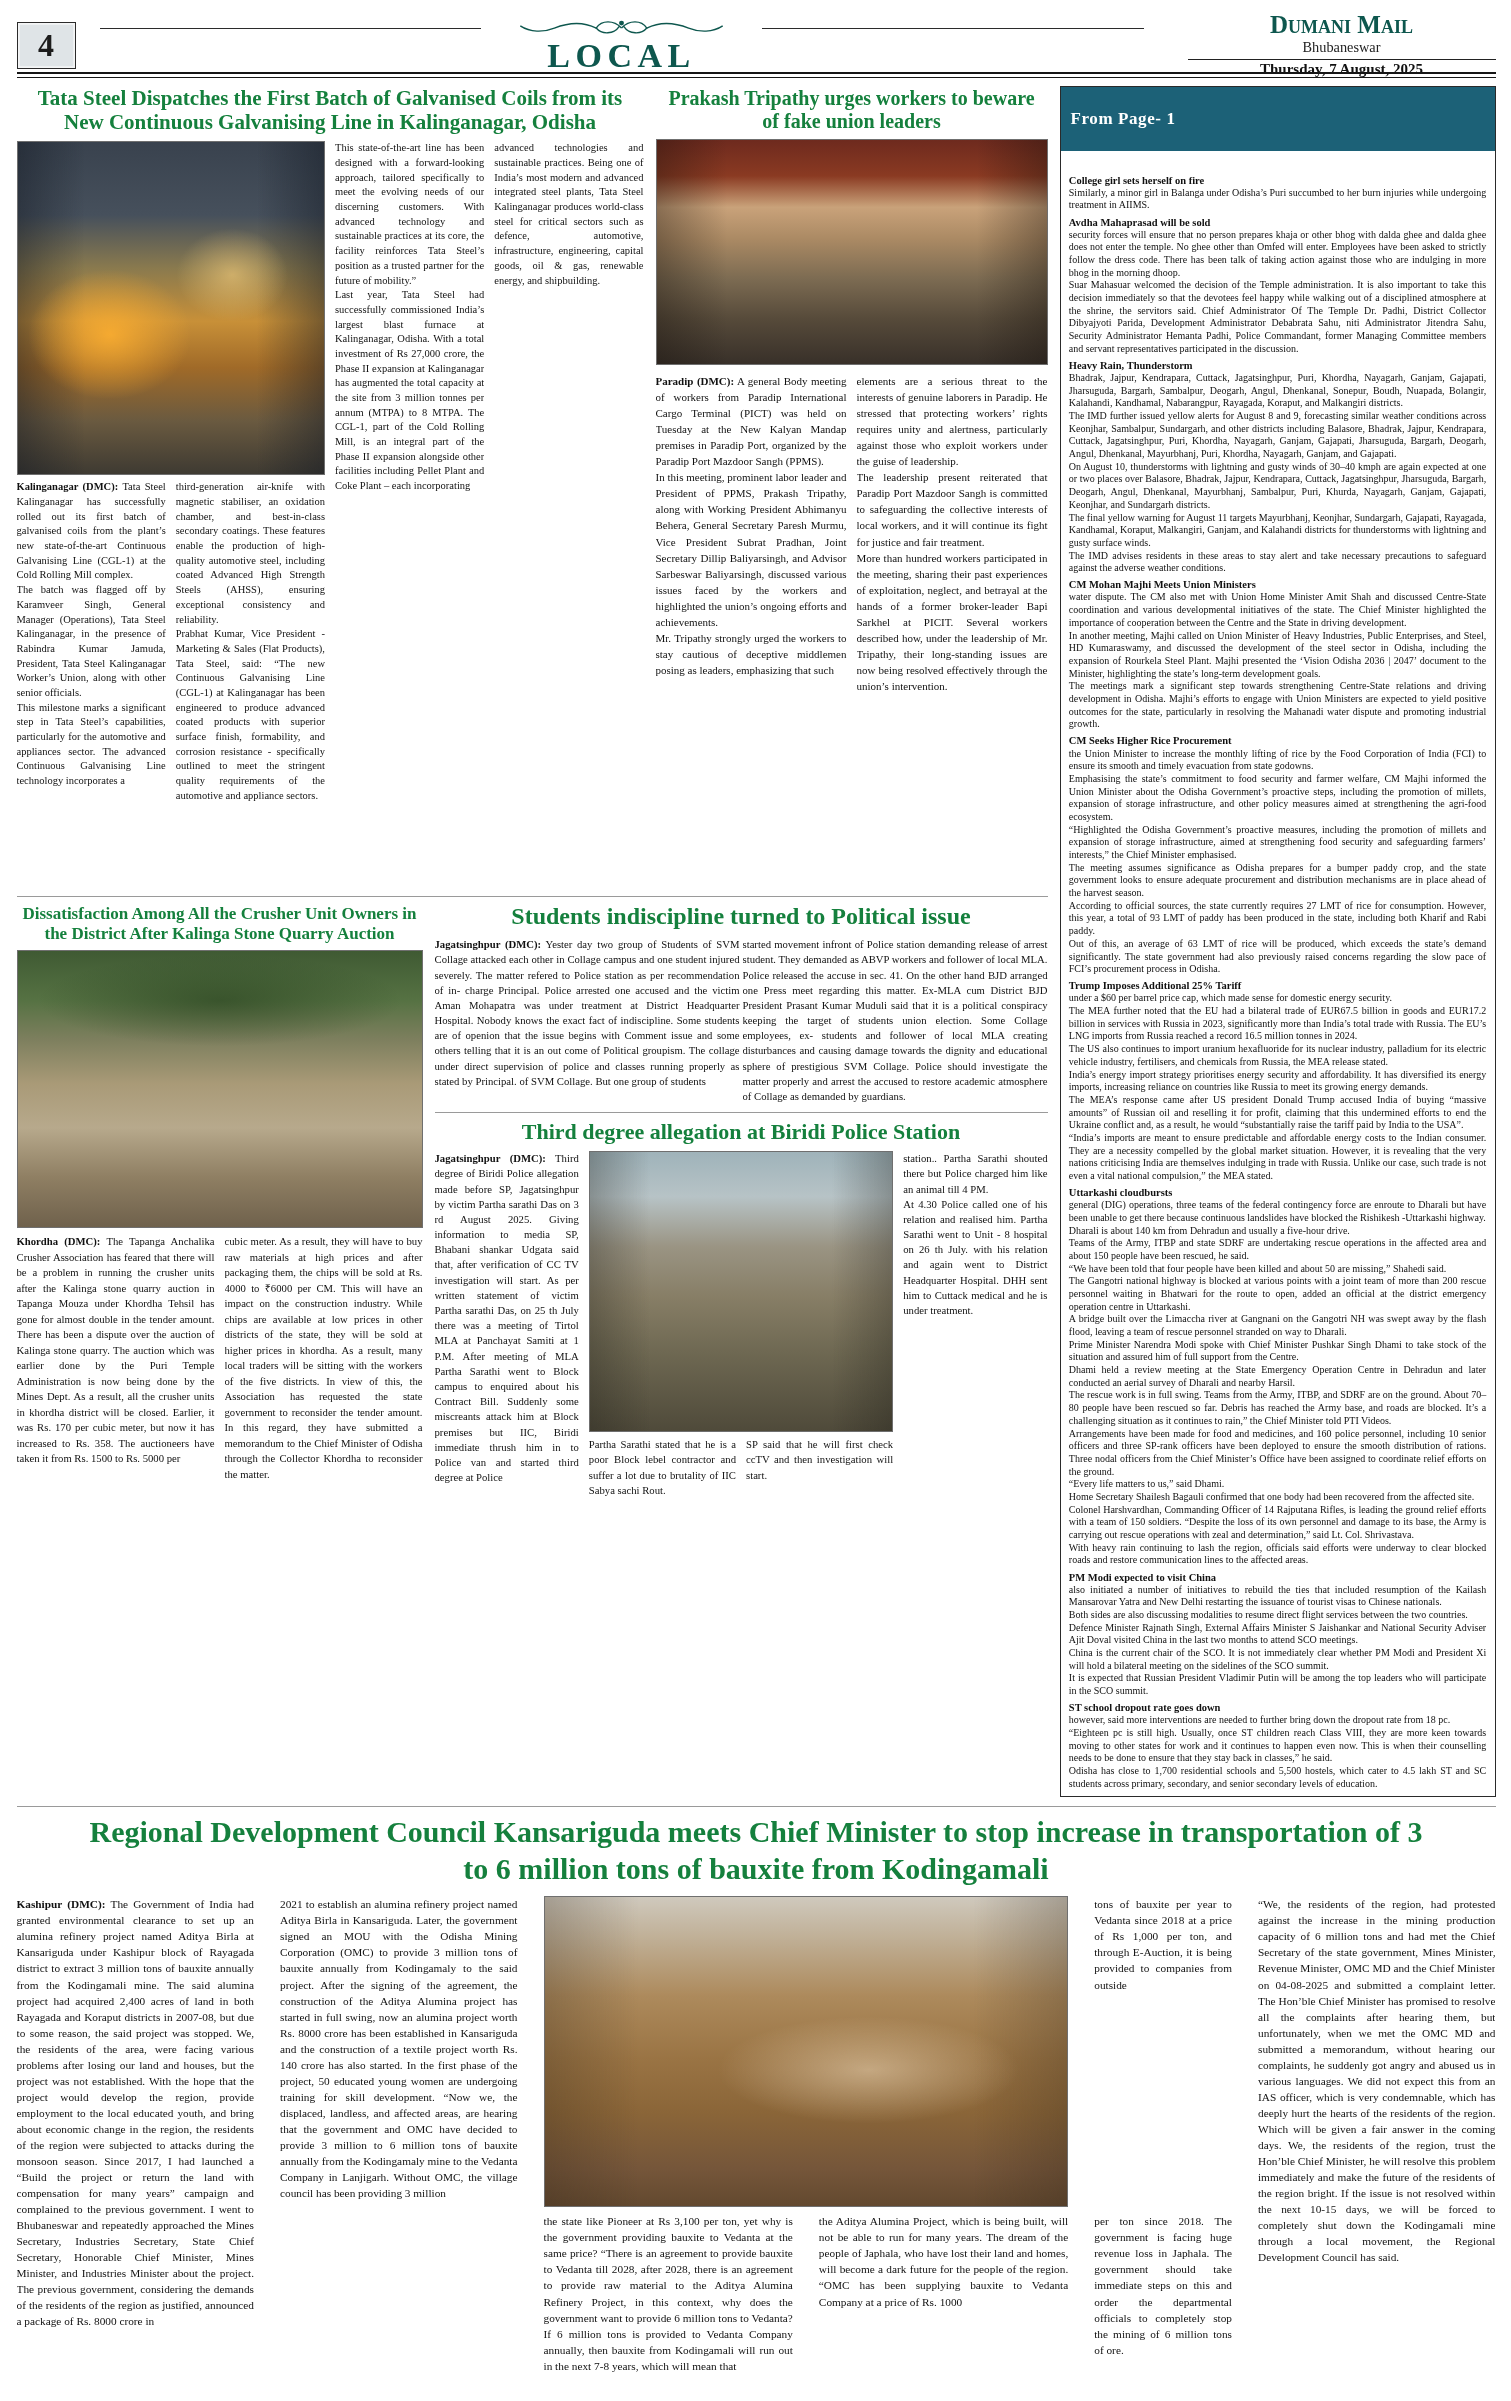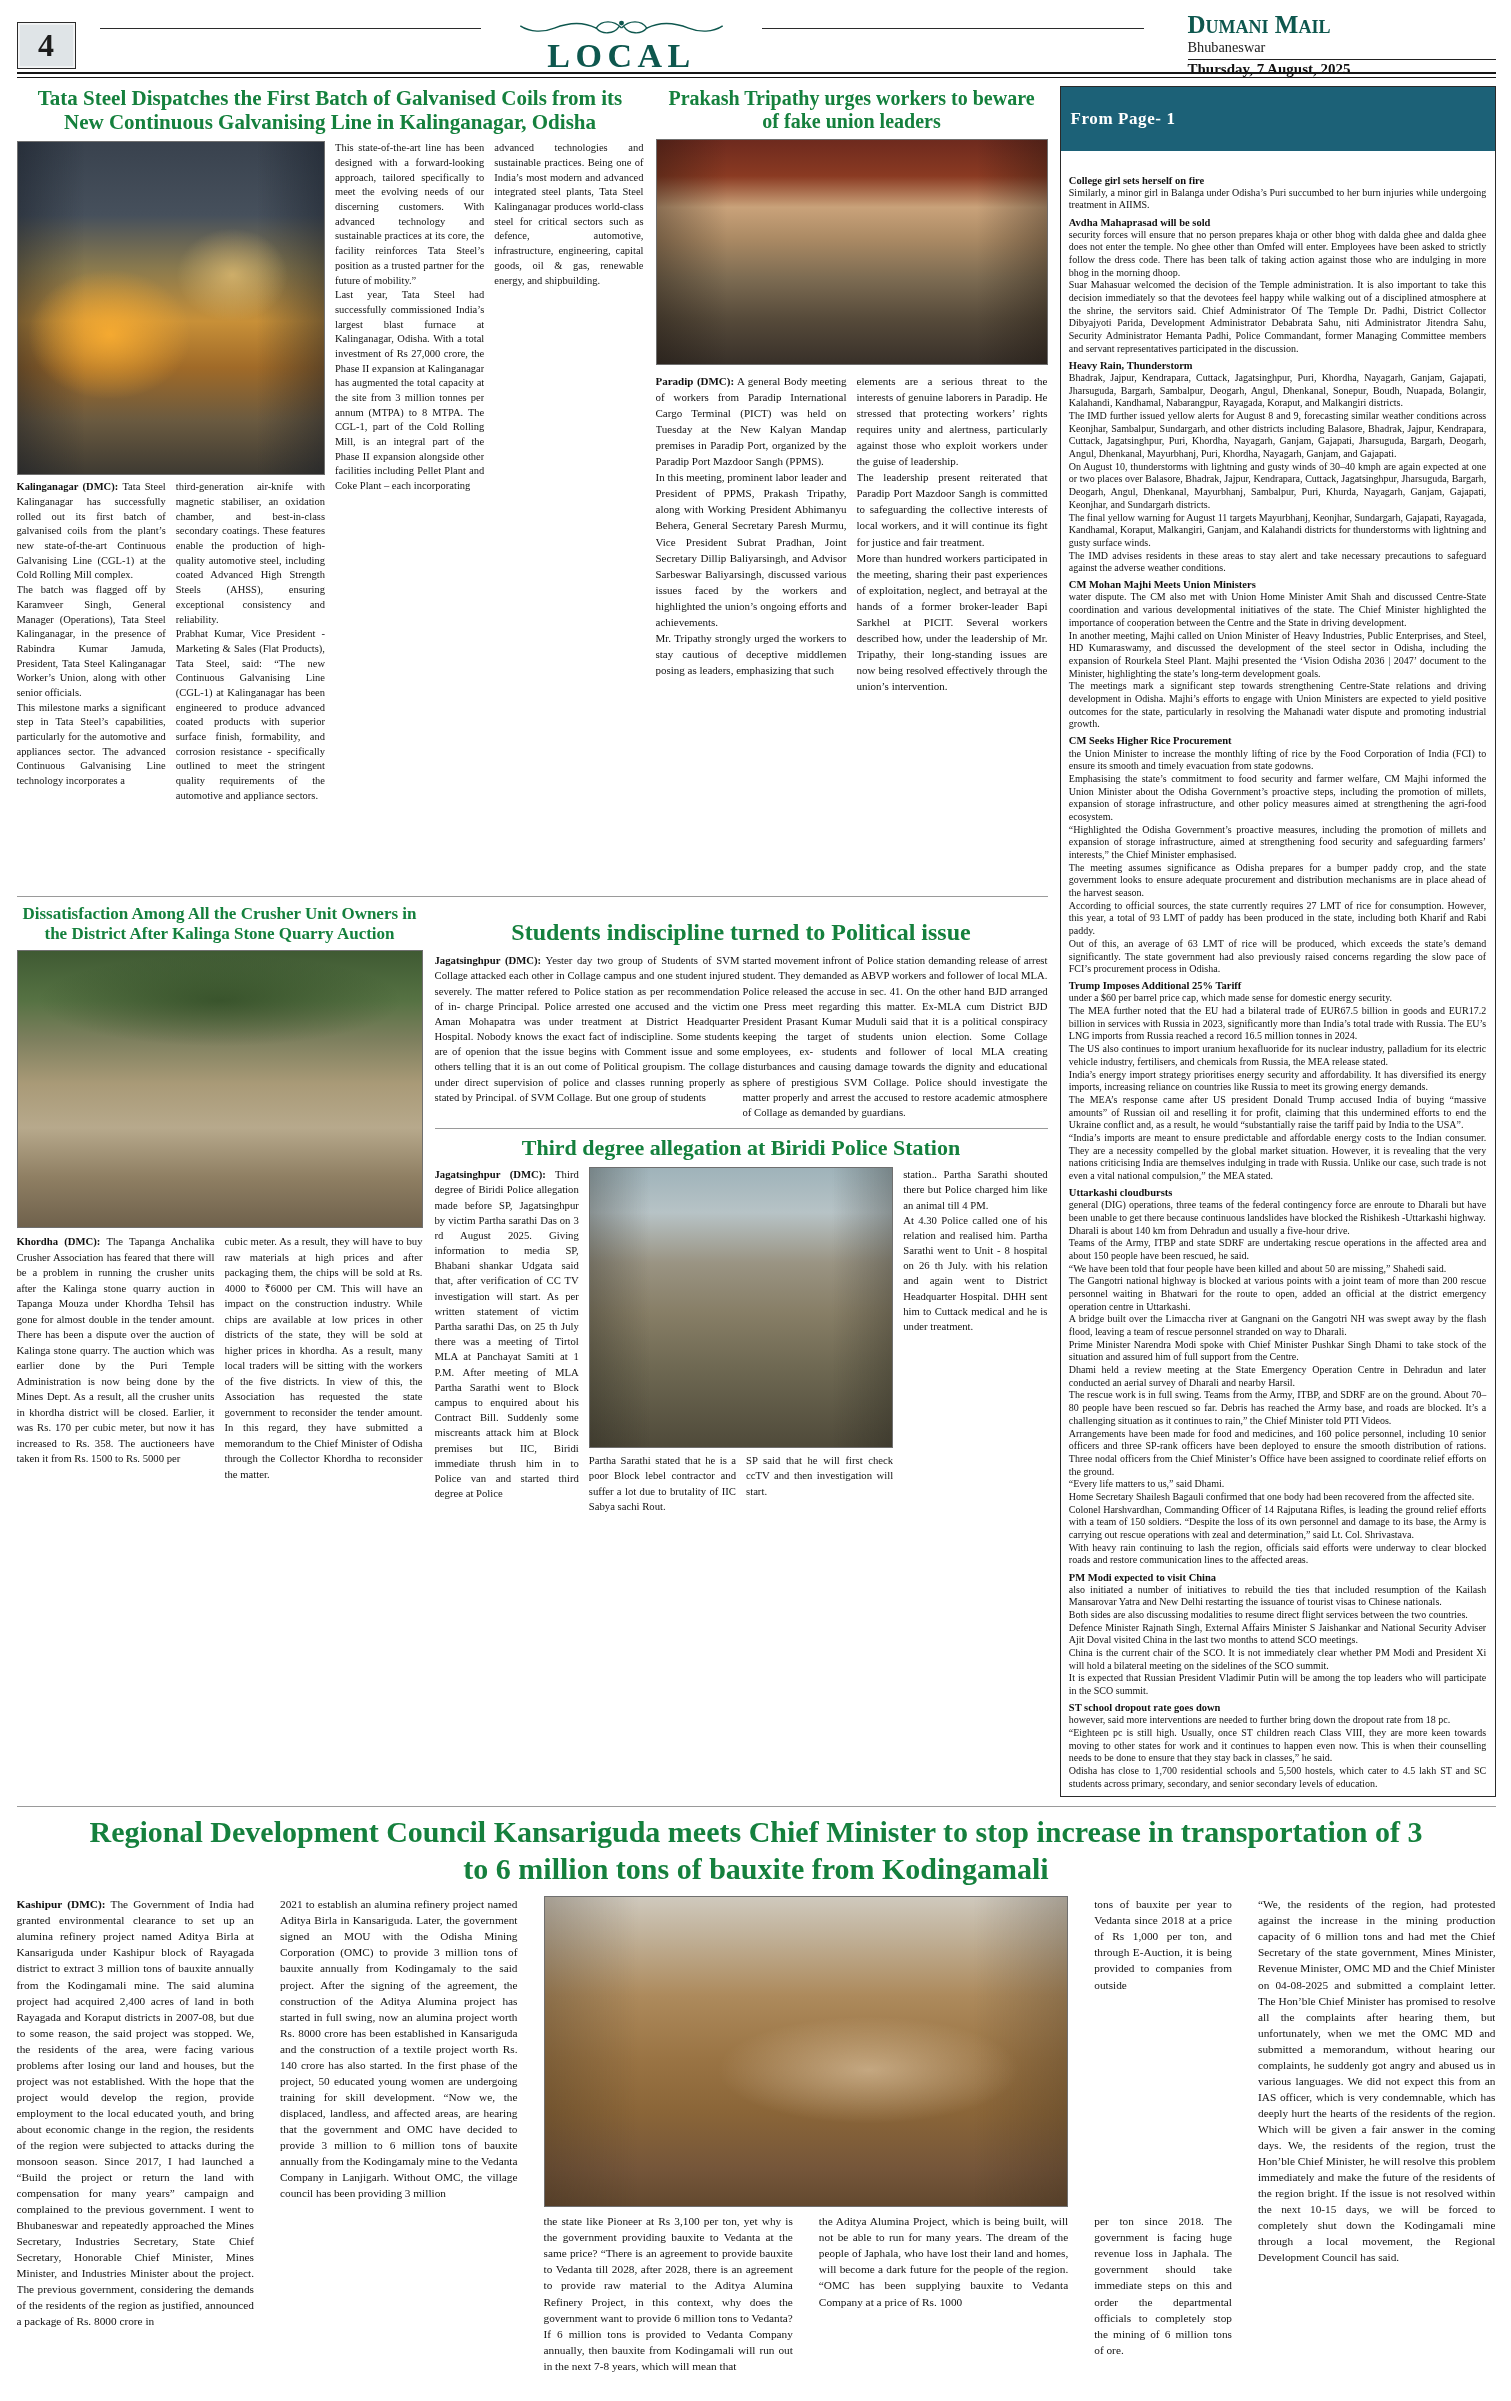--- a/index.html
+++ b/index.html
@@ -17,32 +17,32 @@
     display:flex;align-items:center;justify-content:center;box-shadow:inset 0 0 0 1.7px #f4f5f6;
   }
   .pagenum{font-size:32px;font-weight:bold;color:#1c1c1c;}
   .masthead-center{text-align:center;}
   .ornament-row{position:relative;height:20px;}
   .ornament-row::before{content:"";position:absolute;left:0;right:0;top:10px;border-top:1.1px solid #2b2b2b;}
   .ornament-wrap{position:relative;display:inline-block;background:#fff;padding:0 14.3px;}
   .section-title{
     font-size:34px;font-weight:bold;letter-spacing:5.5px;color:#0e574e;line-height:1.0;margin-top:1.1px;
   }
-  .masthead-right{justify-self:end;text-align:left;min-width:308px;}
+  .masthead-right{justify-self:end;text-align:center;min-width:308px;}
   .paper-name{font-variant:small-caps;font-weight:bold;font-size:25px;color:#0e574e;line-height:1.05;}
   .paper-city{font-size:14.3px;color:#222;margin-top:1.1px;}
   .paper-date{font-size:15px;font-weight:bold;border-top:1.4px solid #222;margin-top:2.2px;padding-top:1.7px;}
   .head-rule{border-top:2.8px solid #161616;border-bottom:1.1px solid #161616;height:2.8px;margin:3.3px 0 7.7px 0;}
 
   
   .hl{font-weight:bold;text-align:center;color:#15803d;margin:1.1px 5.5px 6.6px 5.5px;line-height:1.14;}
   .hl-tata{font-size:21px;}
   .hl-prakash{font-size:20px;}
   .hl-crusher{font-size:17px;}
-  .hl-students{font-size:24px;margin-top:16px;}
+  .hl-students{font-size:24px;margin-top:0;}
   .hl-third{font-size:22px;}
   .hl-bauxite{font-size:30px;line-height:1.22;margin:2.2px 66px 8.8px 66px;}
   .bodycol{font-size:10.5px;line-height:1.4;text-align:justify;white-space:pre-line;overflow:hidden;}
   .dateline{font-weight:bold;white-space:normal;}
   .photo{border:0.6px solid #6f6f6f;box-sizing:border-box;}
 
   
   .main-grid{display:grid;grid-template-columns:1fr 436px;gap:12px;}
   .left-zone{display:flex;flex-direction:column;}
 

